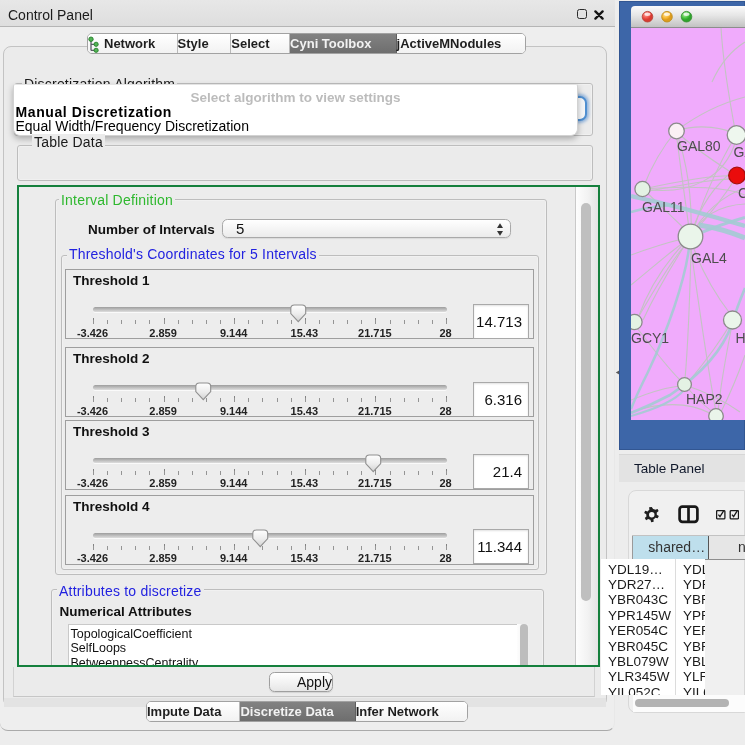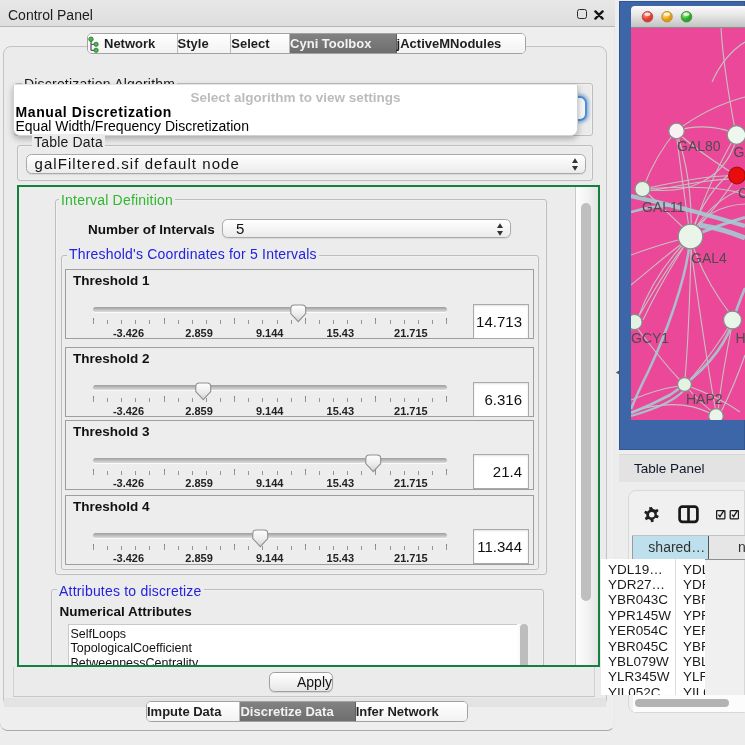--- a/index.html
+++ b/index.html
@@ -57,21 +57,21 @@
   .tpanel { position:absolute; left:46px; width:469px; height:70px;
             border:1px solid #9e9e9e; background:#ededed; }
   .tpanel .tl { position:absolute; left:7px; top:3px; font-size:13.5px; font-weight:bold; color:#111; }
   .track { position:absolute; left:26.5px; top:37px; width:354px; height:5px; border-radius:2.5px;
            background:linear-gradient(#9d9d9d,#dedede); box-shadow:0 1px 0 rgba(255,255,255,.7); }
   .ticksMin { position:absolute; left:26.5px; top:50px; width:355px; height:4px;
               background:repeating-linear-gradient(90deg,#949494 0px,#949494 1px,transparent 1px,transparent 14.12px); }
   .ticksMaj { position:absolute; left:26.5px; top:48px; width:355px; height:6px;
               background:repeating-linear-gradient(90deg,#828282 0px,#828282 1px,transparent 1px,transparent 70.6px); }
   .slab { position:absolute; top:56.5px; font-size:11px; font-weight:bold; color:#222;
-          transform:translateX(-50%);margin-left:36px; }
+          transform:translateX(-50%); }
   .thumb { position:absolute; top:33.5px; width:16.5px; height:19px; }
   .vfield { position:absolute; left:407px; top:33.5px; width:56px; height:35px; background:#fff;
             border:1px solid #a9a9a9; box-shadow:inset 0 1px 2px rgba(0,0,0,.12);
             font-size:15px; color:#111; text-align:right; line-height:33px; padding-right:6px; }
 
   .boldlab { position:absolute; font-size:13.5px; font-weight:bold; color:#111; white-space:nowrap; }
 
   
   #popup { left:13px; top:84px; width:565px; height:52px; background:#ffffff;
            border:1px solid #d2d2d2; border-top-color:#e4e4e4; border-radius:2px 2px 7px 7px;
@@ -90,21 +90,21 @@
   
   #attrlist { left:48.5px; top:436.5px; width:449px; height:46px; background:#fff;
               border-top:1px solid #c9c9c9; border-left:1px solid #c9c9c9; padding-top:2px; }
   #attrlist div { font-size:12.5px; color:#111; padding-left:2px; height:14.7px; line-height:14.7px; }
 
   
   #bluewin { left:619px; top:1px; width:126px; height:449px; background:#3d66a8;
              box-shadow:inset 0 0 0 1px rgba(20,40,80,.25); }
   #ntitle { left:631px; top:6px; width:114px; height:21.5px; border-radius:4px 0 0 0;
             background:linear-gradient(#fbfbfb,#e6e6e6 45%,#c2c2c2); border-bottom:1px solid #8d8d8d; }
-  #canvas { left:631px; top:28px; width:114px; height:392px; background:#ec4899; overflow:hidden;text-align:center; }
+  #canvas { left:631px; top:28px; width:114px; height:392px; background:#f0abfc; overflow:hidden;text-align:center; }
 
   #tpbar { left:619px; top:454px; width:126px; height:28px; background:#e3e3e3;
            border-top:1px solid #d7d7d7; }
   #tpbar span { position:absolute; left:15px; top:6px; font-size:13.5px; color:#0f172a; }
 
   #tablepanel { left:628px; top:490px; width:117px; height:223px; background:#f0f0f0;
                 border:1px solid #d8d8d8; border-radius:8px 0 0 8px; }
 
   #thead1 { left:632px; top:535.5px; width:75.5px; height:23.5px; background:#bedfec;
             font-size:14px; color:#333; text-align:center; line-height:23px; }
@@ -155,26 +155,20 @@
        border:2.5px solid #4f8fd0;box-shadow:0 0 3px 1.5px rgba(80,140,210,.55)"></div>
 
   <div class="abs" id="popup">
     <div class="ghost">Select algorithm to view settings</div>
     <div class="it1">Manual Discretization</div>
     <div class="it2">Equal Width/Frequency Discretization</div>
   </div>
 
   <div class="groupbox" style="left:16.5px;top:144.5px;width:576px;height:36px"></div>
   <div class="gtitle" style="left:32px;top:133.5px;color:#1a1a1a">Table Data</div>
-  <div class="combo" style="left:25.5px;top:154px;width:560px">galFiltered.sif default node
-    <svg class="arr" viewBox="0 0 8 15">
-        <path d="M4 1.2 L7 6 L1 6 Z" fill="#333"></path>
-        <path d="M4 13.8 L7 9 L1 9 Z" fill="#333"></path>
-      </svg>
-  </div>
 
   <div class="abs" id="spane">
 
     <div class="groupbox" style="left:35.5px;top:11.5px;width:492px;height:376px;border-radius:3px"></div>
     <div class="gtitle" style="left:40px;top:5px;color:#2eb82e;background:#ececec">Interval Definition</div>
 
     <div class="boldlab" style="left:69px;top:35px">Number of Intervals</div>
     <div class="combo" style="left:203px;top:31.5px;width:289px;padding-left:13px">5
       <svg class="arr" viewBox="0 0 8 15">
           <path d="M4 1.2 L7 6 L1 6 Z" fill="#333"></path>
@@ -275,22 +269,22 @@
         <div class="slab" style="left:238.3px">15.43</div>
       <div class="slab" style="left:308.9px">21.715</div>
         <div class="slab" style="left:379.5px">28</div>
       <div class="vfield">11.344</div>
     </div>
 
     <div class="groupbox" style="left:32px;top:402px;width:493px;height:90px;border-radius:3px"></div>
     <div class="gtitle" style="left:38px;top:395.5px;color:#2222e0;background:#ececec">Attributes to discretize</div>
     <div class="boldlab" style="left:40.5px;top:416.5px">Numerical Attributes</div>
     <div class="abs" id="attrlist">
+      <div>TopologicalCoefficient</div>
       <div>SelfLoops</div>
-      <div>TopologicalCoefficient</div>
       <div>BetweennessCentrality</div>
     </div>
     <div class="abs" style="left:497.5px;top:436.5px;width:13px;height:46px;background:linear-gradient(90deg,#fdfdfd,#ececec)">
       <div style="position:absolute;left:3px;top:0;width:8.5px;height:46px;background:#bdbdbd;border-radius:4px 4px 0 0"></div>
     </div>
 
     <div id="vscroll">
         <div id="vthumb"></div>
       </div>
   </div>

